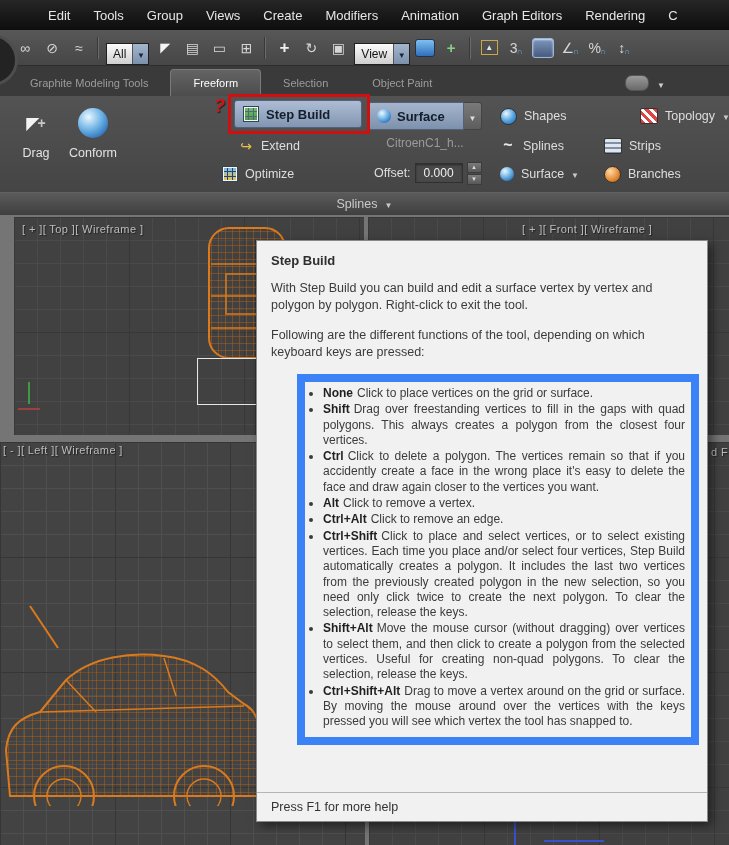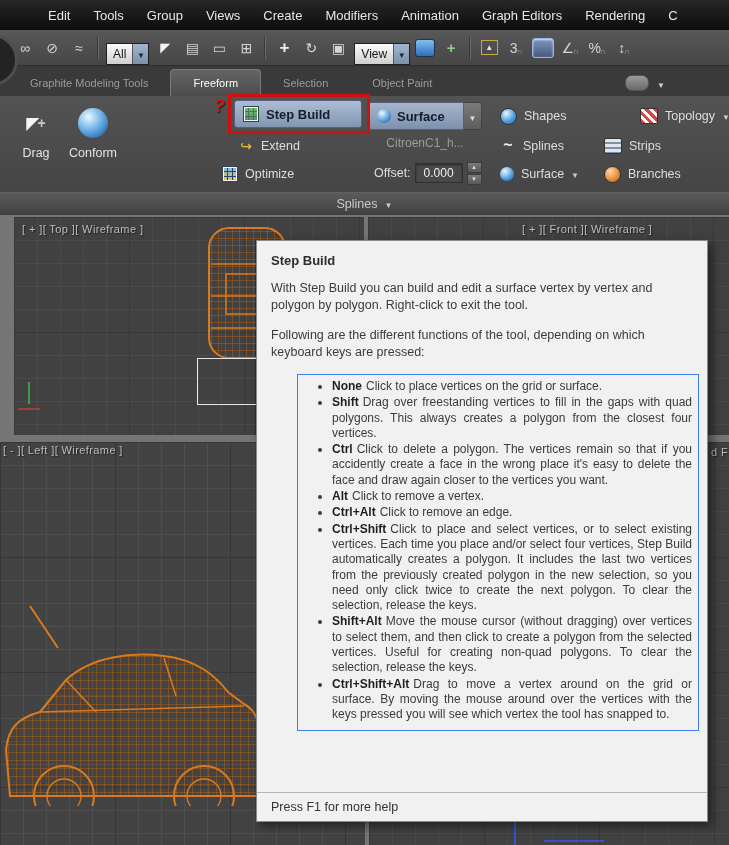--- a/index.html
+++ b/index.html
@@ -127,21 +127,21 @@
   .axis-blue-v{width:2px;background:#3952c9;z-index:2;}
   .axis-blue-h{height:2px;background:#3952c9;z-index:2;}
   svg.wire{position:absolute;z-index:2;}
 
   
   .tooltip{left:256px;top:240px;width:452px;height:582px;box-sizing:border-box;background:#f1f1f1;
            border:1px solid #8a8a8a;box-shadow:4px 4px 10px rgba(0,0,0,.5);z-index:40;
            padding:10px 14px 34px 14px;color:#3b3b3b;}
   .tt-title{font-size:13px;font-weight:bold;color:#2e2e2e;margin:2px 0 12px 0;}
   .tt-p{font-size:12.5px;line-height:17px;margin:0 0 13px 0;}
-  .red-box{margin-left:26px;margin-right:-6px;border:1px solid #3b82f6;padding:4px 6px 6px 18px;}
+  .red-box{margin-left:26px;margin-right:-6px;border:8px solid #3b82f6;padding:4px 6px 6px 2px;}
   .red-box ul{margin:0;padding-left:16px;}
   .red-box li{font-size:12px;line-height:15.3px;text-align:justify;margin:0 0 1px 0;}
   .red-box b{color:#1f1f1f;margin-right:4px;}
   .tt-footer{position:absolute;left:0;right:0;bottom:0;height:28px;border-top:1px solid #b5b5b5;
              display:flex;align-items:center;padding-left:14px;font-size:12.5px;color:#333;background:#f1f1f1;}
 
   
   .anno-stepbuild{left:228px;top:94px;width:142px;height:40px;border:3px solid #d01010;
                   box-sizing:border-box;z-index:60;pointer-events:none;}
   .clip-circle{left:-34px;top:34px;width:46px;height:46px;border-radius:50%;background:#232323;

